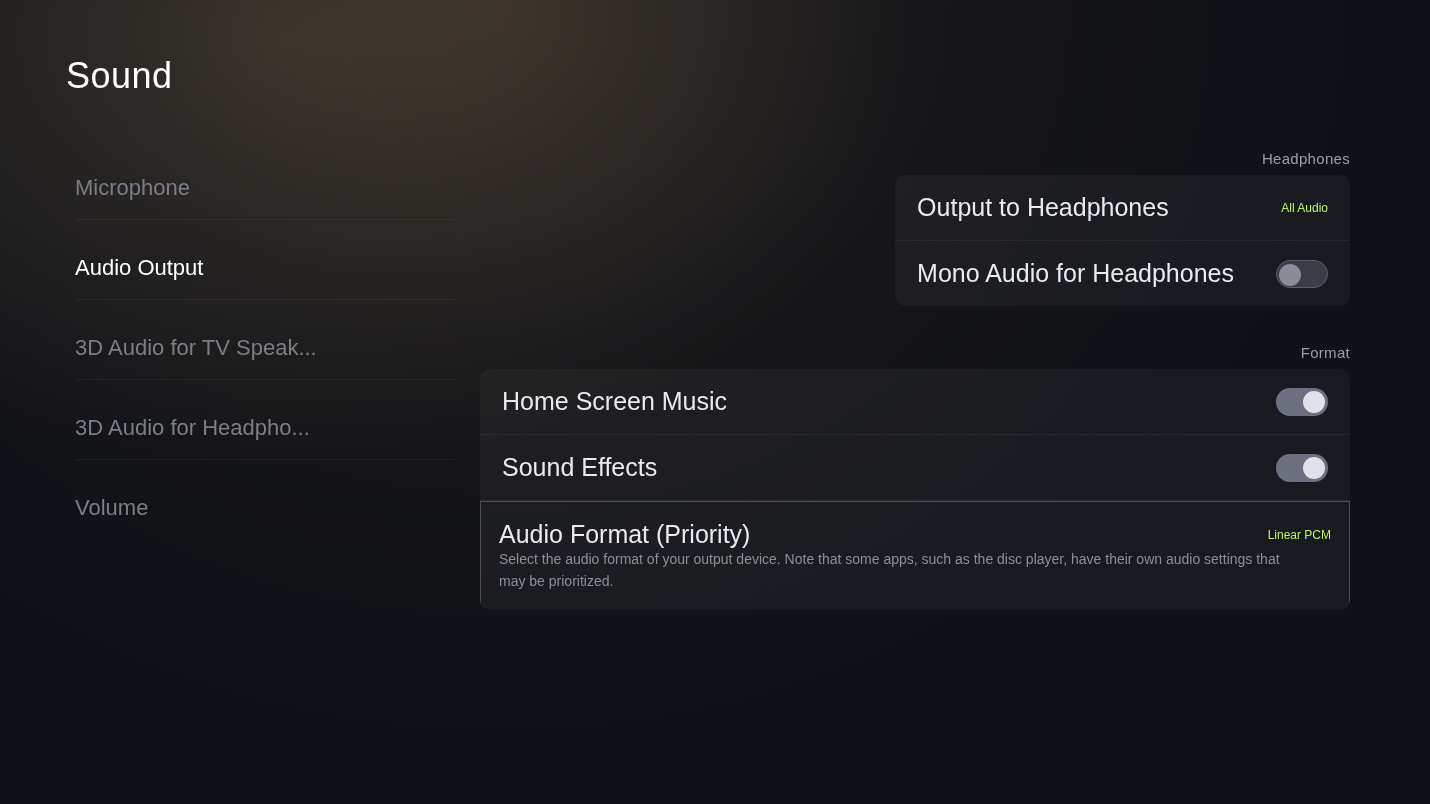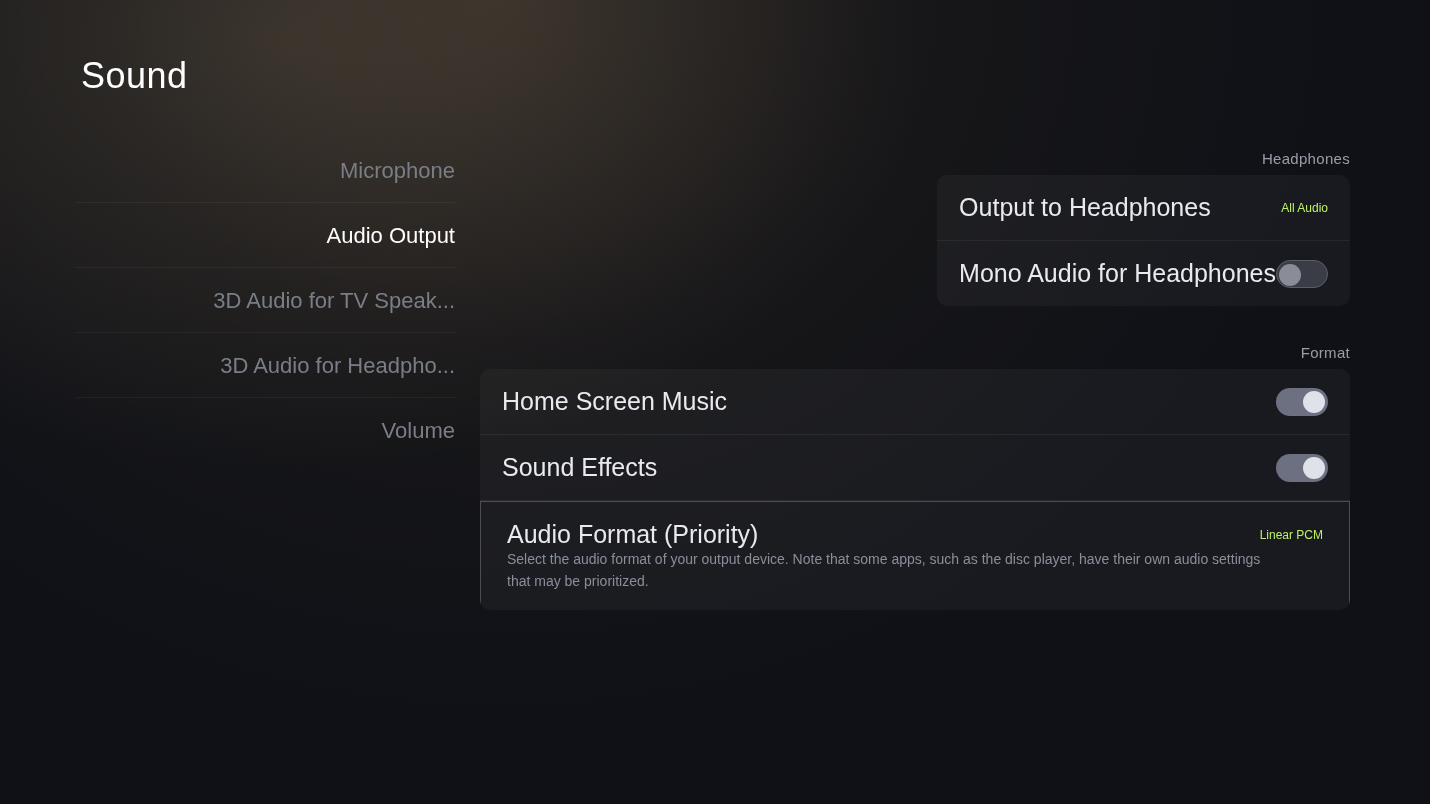--- a/index.html
+++ b/index.html
@@ -32,37 +32,36 @@
       width: 100%;
       height: 100%;
       background: radial-gradient(ellipse at 20% 5%, rgba(255,220,160,0.12) 0%, transparent 40%);
       pointer-events: none;
     }
 
     
     .page-title {
       position: absolute;
       top: 55px;
-      left: 81px;
+      left: 66px;
       font-size: 36px;
       font-weight: 300;
       color: #ffffff;
       letter-spacing: 0.5px;
     }
 
     
     .sidebar {
       position: absolute;
-      top: 140px;
+      top: 157px;
       left: 75px;
       width: 380px;
       display: flex;
       flex-direction: column;
-      gap: 2px;
-      text-align: right;
+      gap: 17px;
     }
 
     .sidebar-item {
       padding: 18px 0;
       font-size: 22px;
       font-weight: 300;
       color: #7a7e87;
       cursor: pointer;
       border-bottom: 1px solid rgba(255,255,255,0.05);
       transition: color 0.2s;
@@ -167,21 +166,21 @@
     
     .section-spacer {
       height: 28px;
     }
 
     
     .settings-row.focused {
       background: rgba(255,255,255,0.07);
       border: 1.5px solid rgba(255,255,255,0.22);
       border-radius: 10px;
-      padding: 18px 26px;
+      padding: 18px 18px;
     }
 
     .focused-content {
       display: flex;
       flex-direction: column;
       gap: 0;
     }
 
     .focused-row-top {
       display: flex;
@@ -206,20 +205,21 @@
       background: rgba(255,255,255,0.04);
     }
 
     .settings-group .settings-row {
       border-radius: 0;
       background: transparent;
     }
 
     .settings-group .settings-row:last-child {
       border-bottom: none;
+      gap: 42px;
     }
   </style>
 </head>
 <body>
 
 <div class="bg-spotlight"></div>
 <div class="bg-spotlight2"></div>
 
 <h1 class="page-title">Sound</h1>
 

